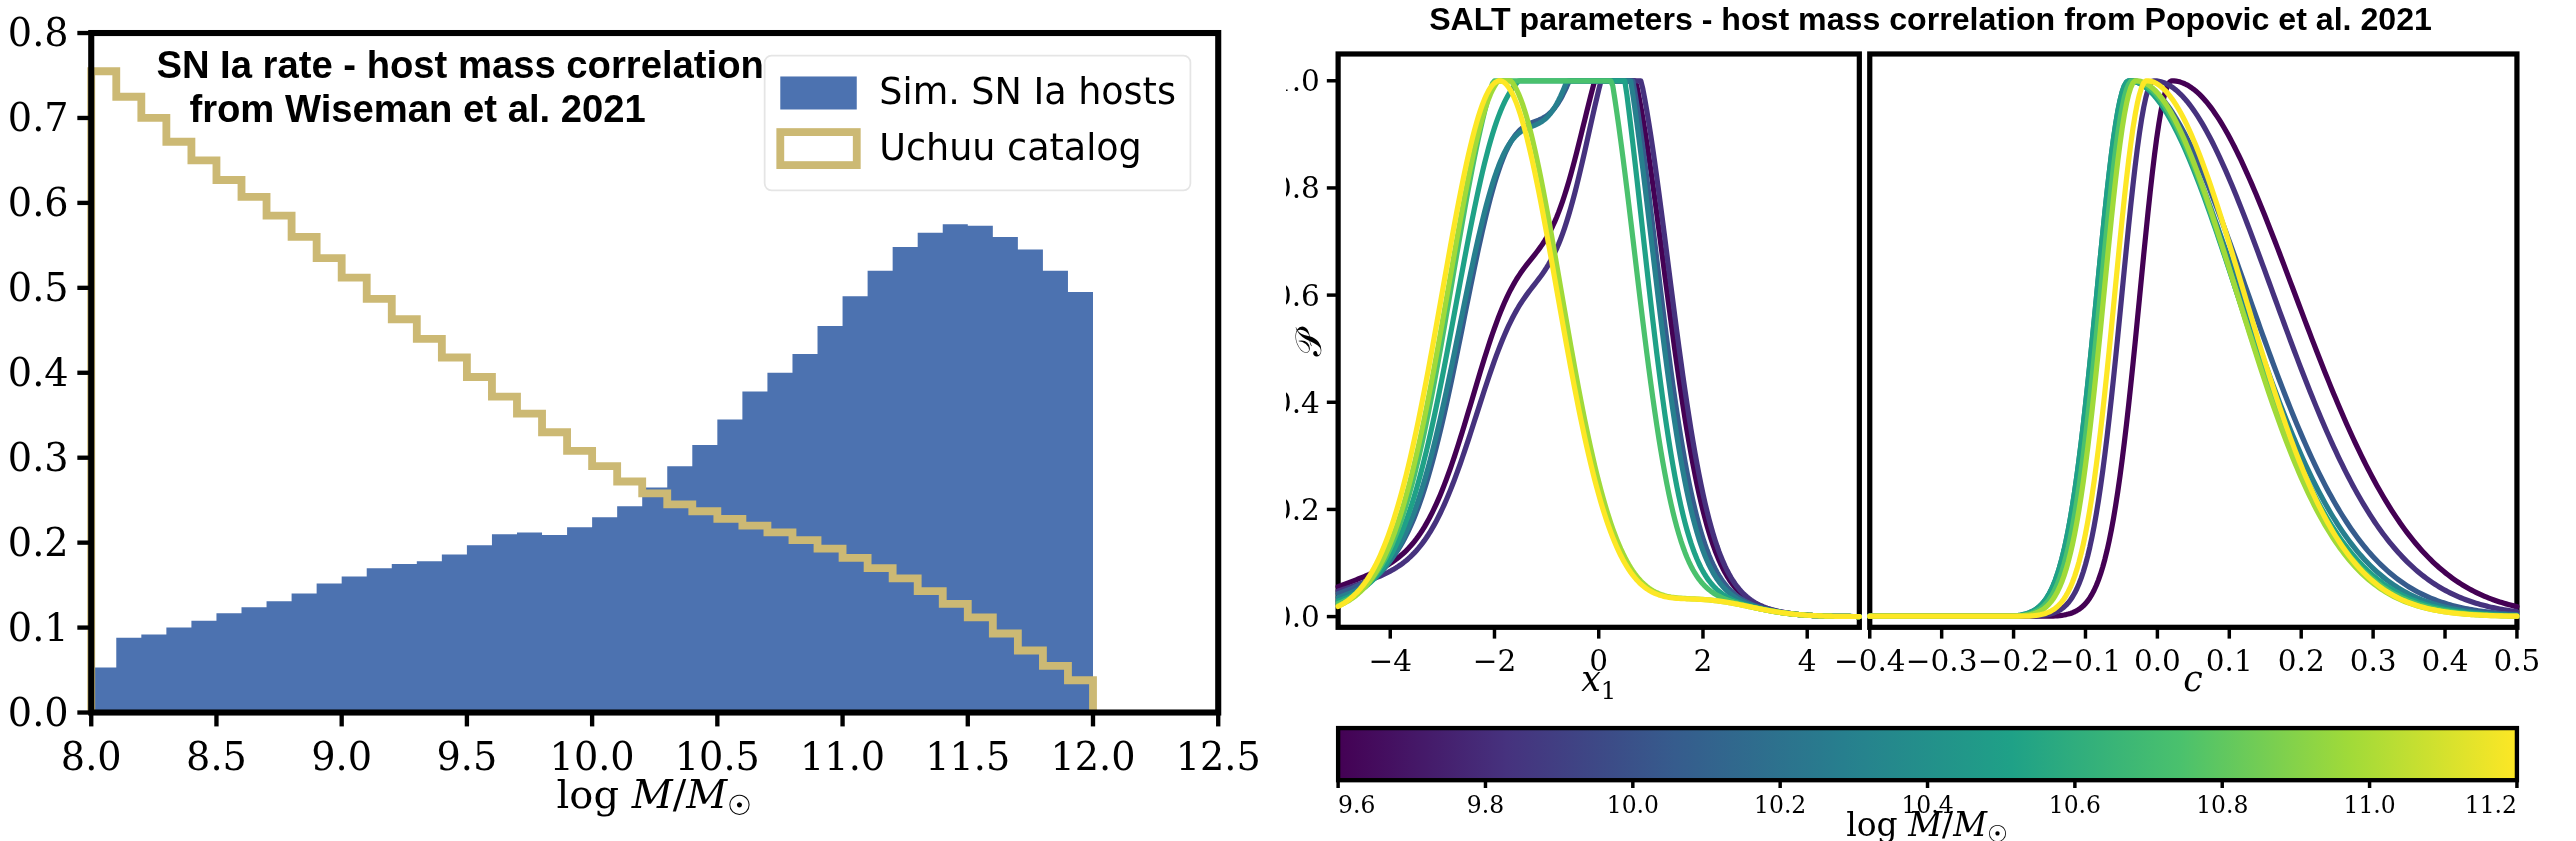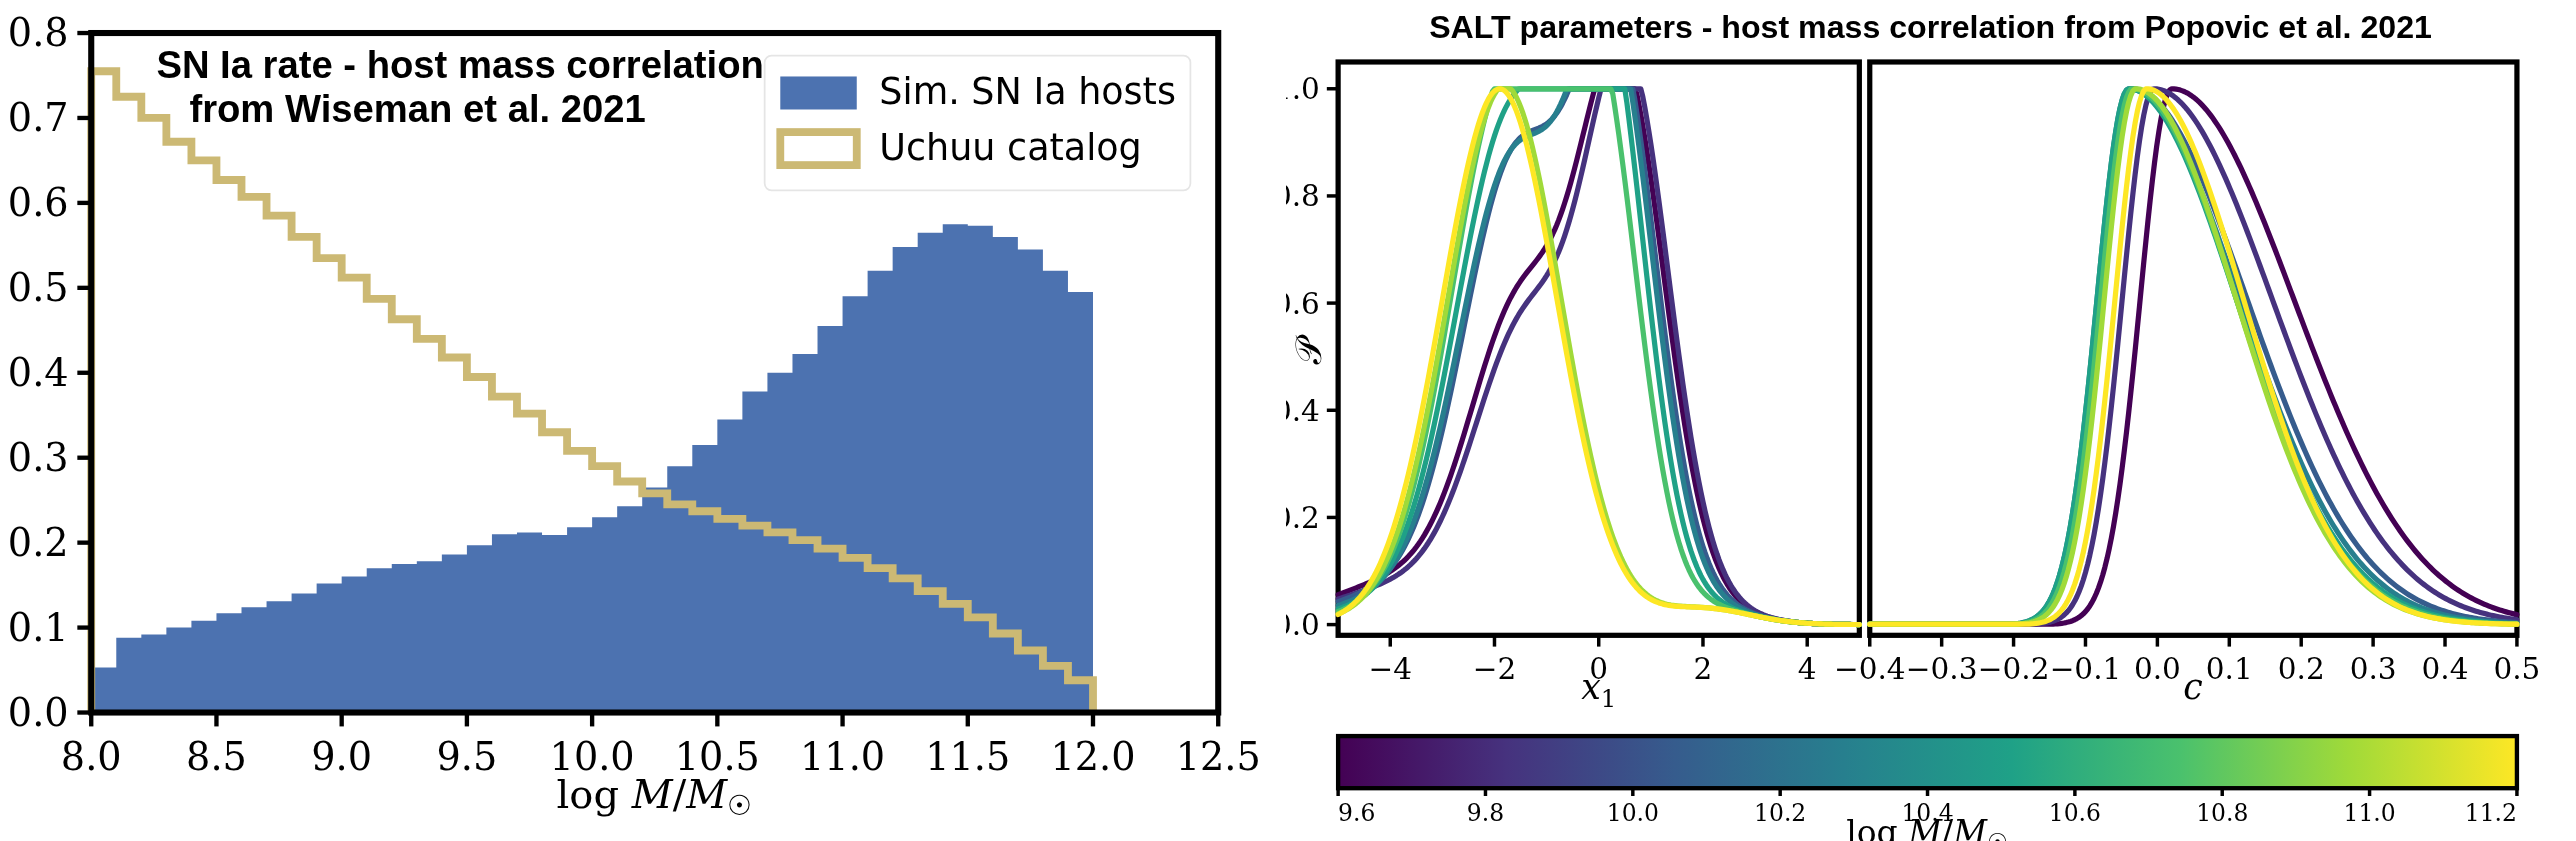--- a/index.html
+++ b/index.html
@@ -1,20 +1,20 @@
 <!DOCTYPE html>
 <html style="font-size:14px"><head>
 <meta charset="utf-8">
 <style>
   html,body{margin:0;padding:0;background:#ffffff;}
   body{width:2576px;height:842px;font-family:"DejaVu Serif",serif;overflow:hidden;}
   #figure{position:relative;width:2576px;height:842px;background:#fff;}
   .panel{position:absolute;}
   #left-panel{left:0;top:0;width:1286px;height:842px;}
-  #right-panel{left:1286px;top:8px;width:1290px;height:593px;}
+  #right-panel{left:1286px;top:0;width:1290px;height:593px;}
   svg{display:block;}
   .ticklabel{font-family:"DejaVu Serif",serif;fill:#000;}
   .axlabel{font-family:"DejaVu Serif",serif;fill:#000;}
   .annot-title{font-family:"Liberation Sans",sans-serif;font-weight:bold;fill:#000;}
   .legend-box{fill:#ffffff;stroke:#e5e5e5;stroke-width:2;}
   .legend-text{font-family:"DejaVu Sans",sans-serif;fill:#000;}
   .fig-title{font-family:"Liberation Sans",sans-serif;font-weight:bold;fill:#000;}
 </style>
 </head>
 <body>

